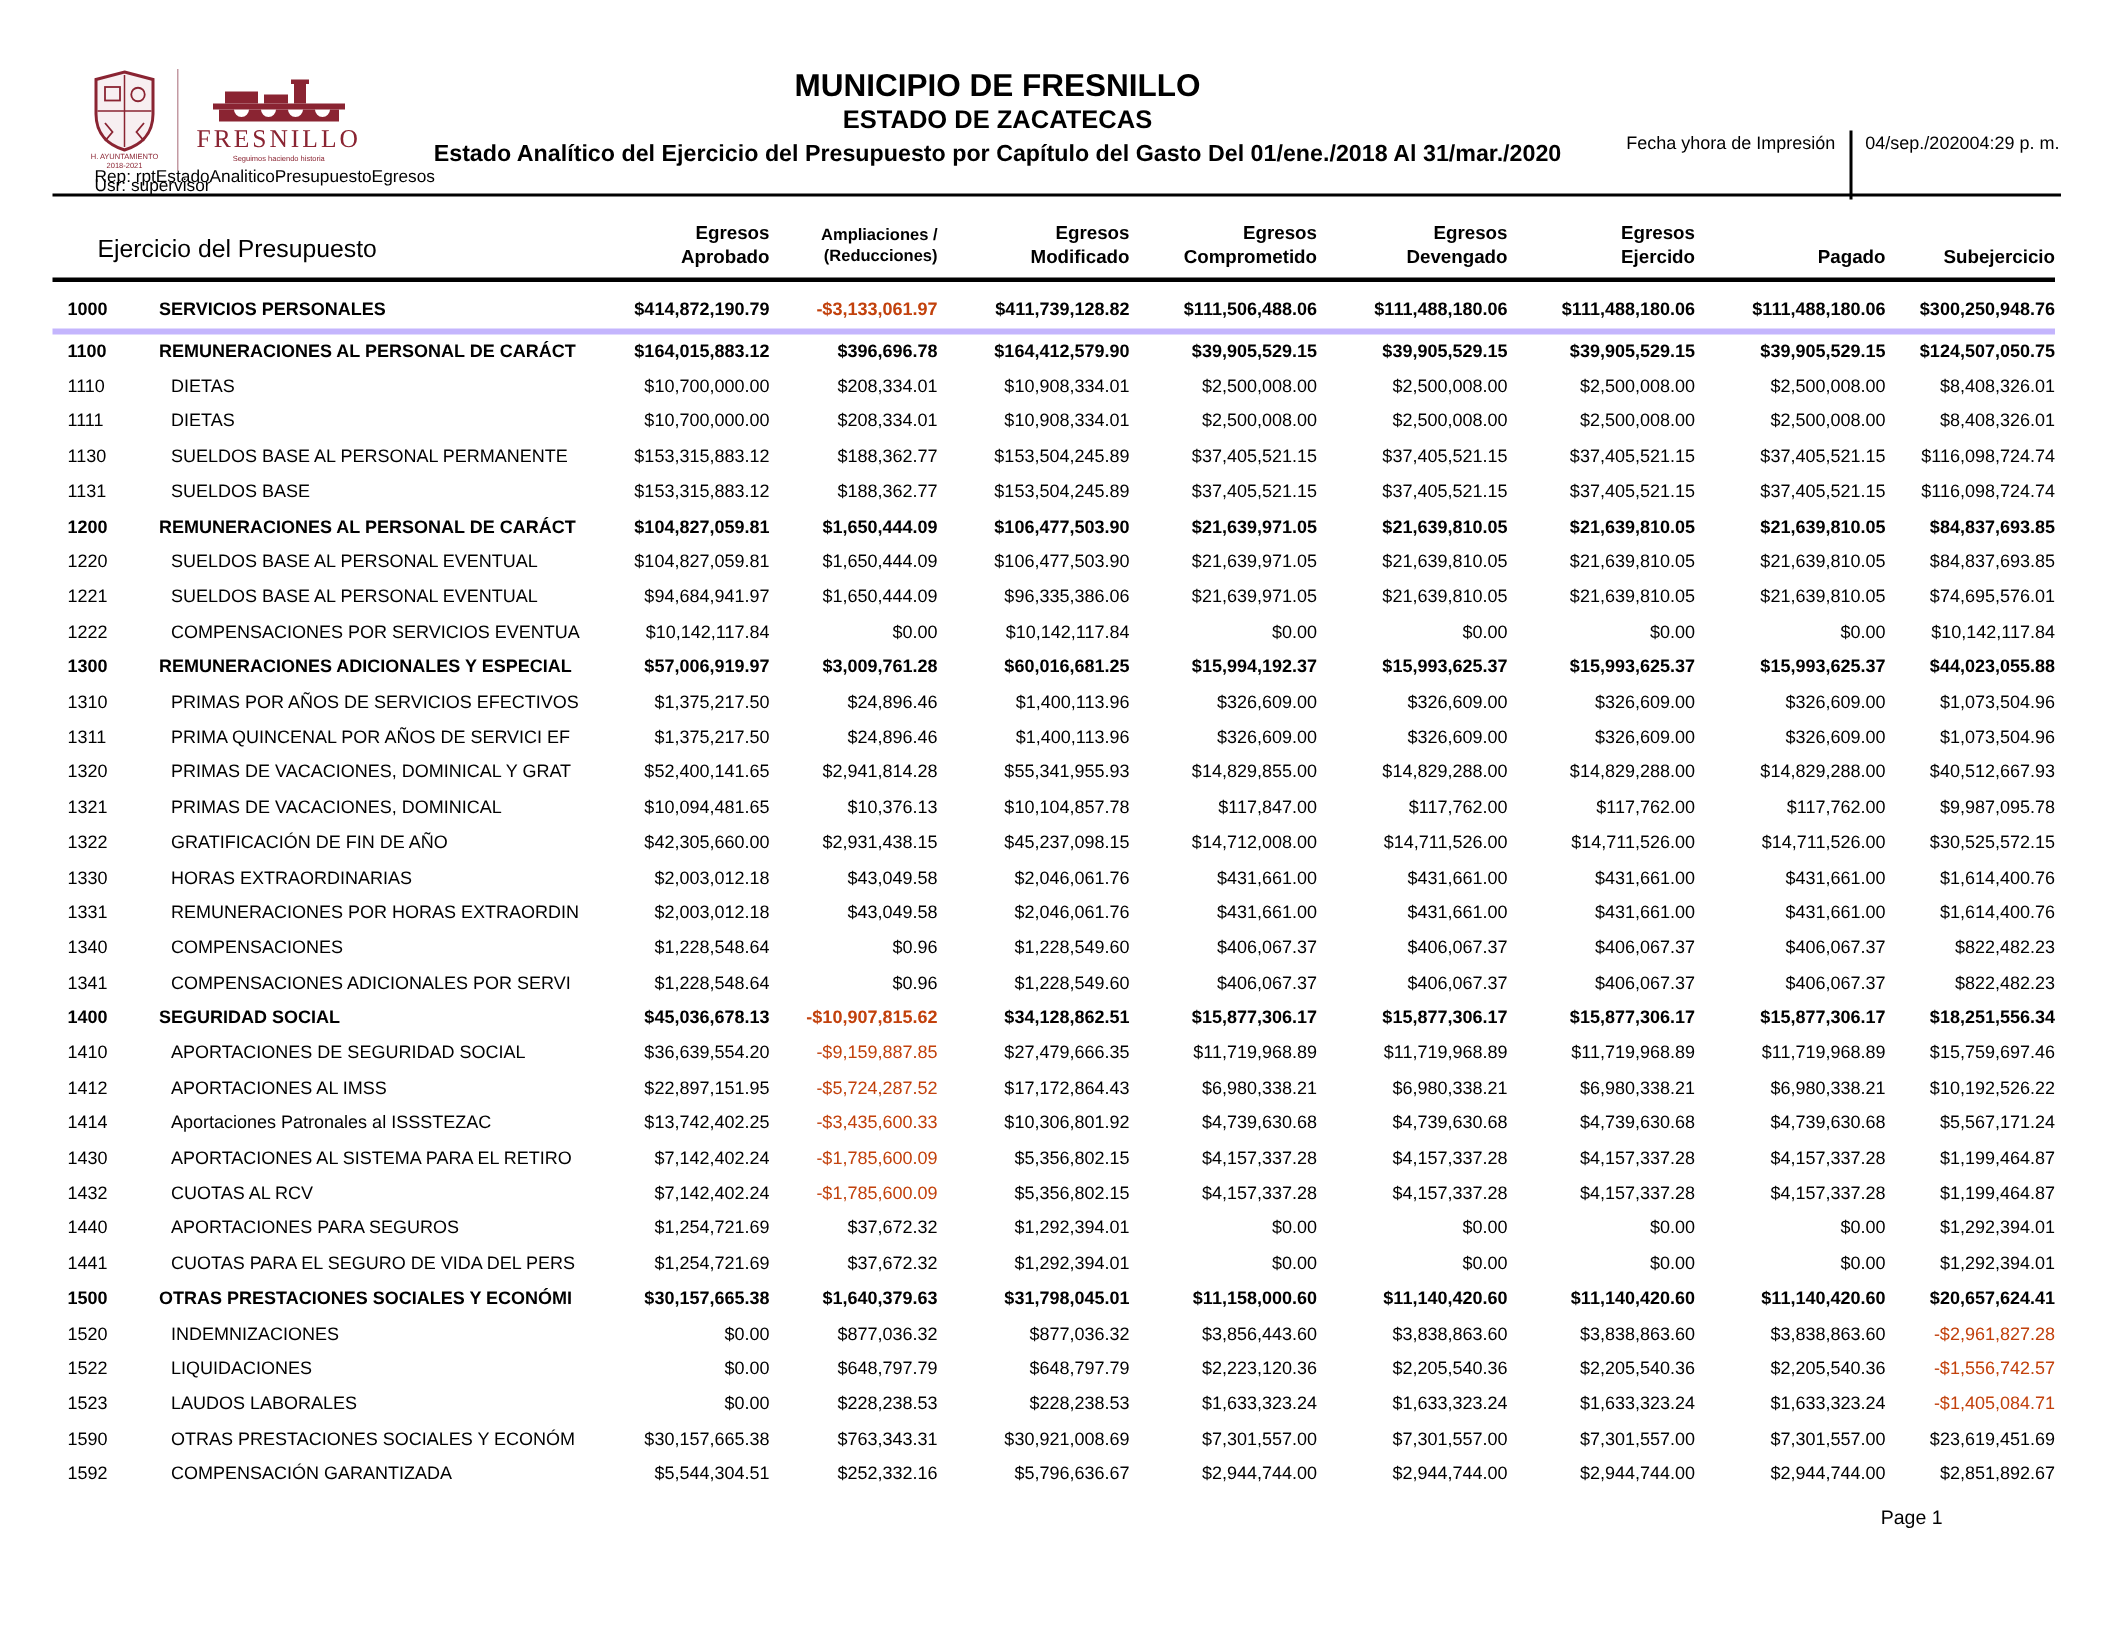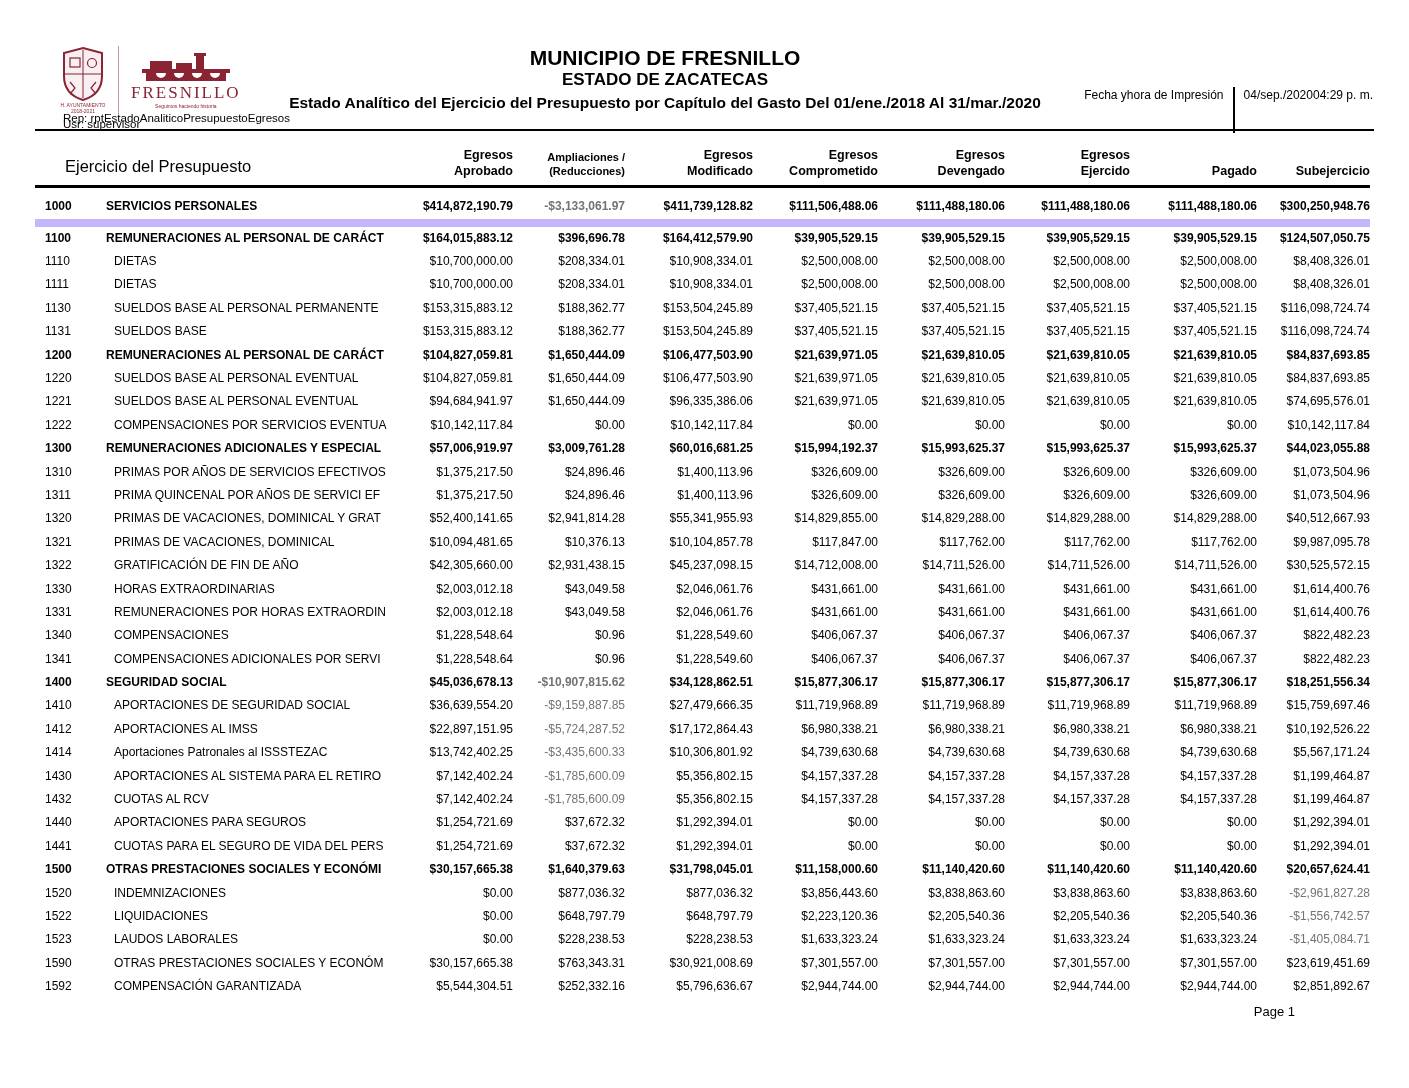--- a/index.html
+++ b/index.html
@@ -40,22 +40,22 @@
   .th .l1, .th .l2 { display:block; }
   .th.small { font-size:11px; line-height:1.3; padding-bottom:1px; }
 
   .tbody { margin-top:7px; }
   .trow { height:23.4px; line-height:23.4px; font-size:12px; }
   .trow .code { padding-left:10px; }
   .trow .label { white-space:nowrap; overflow:hidden; padding-left:6px; }
   .trow.detail .label { padding-left:14px; }
   .trow .num { text-align:right; white-space:nowrap; }
   .trow.chapter, .trow.concept { font-weight:bold; }
-  .trow.chapter { border-bottom:8px solid #c4b5fd; }
-  .num.neg { color:#737373; }
+  .trow.chapter { border-bottom:4px solid #c4b5fd; }
+  .num.neg { color:#c2410c; }
 
   .page-num { position:absolute; right:114px; top:1004px; font-size:13px; }
 </style>
 </head>
 <body>
 
 <div class="page">
 
   <div class="logo-block">
     <div class="seal">

